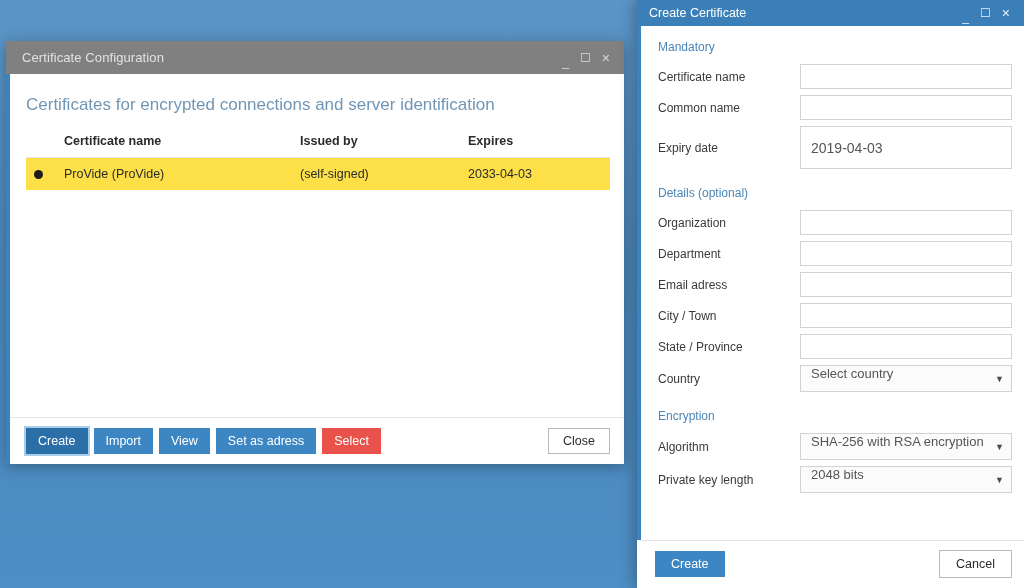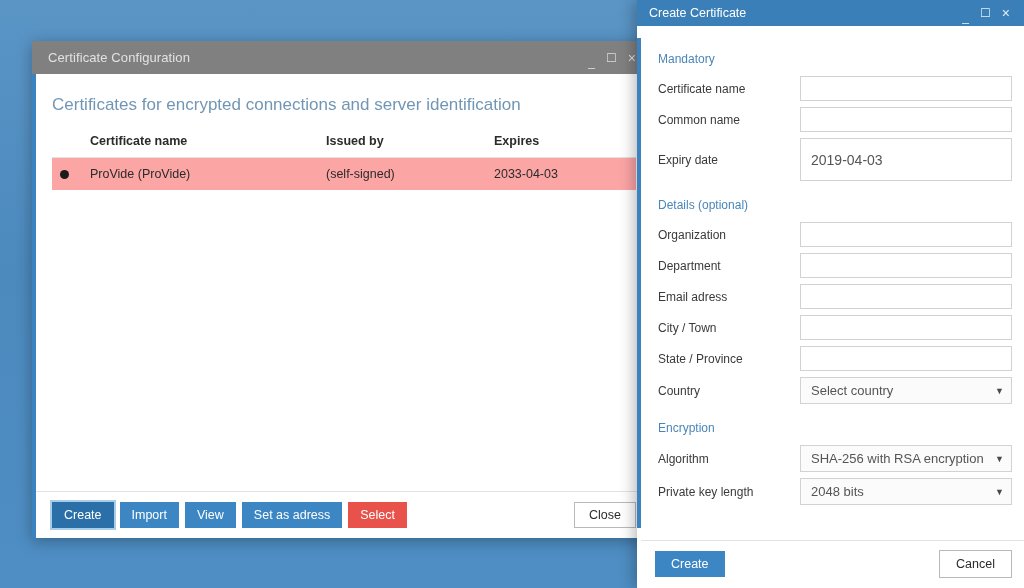--- a/index.html
+++ b/index.html
@@ -11,24 +11,24 @@
     height: 588px;
     overflow: hidden;
     font-family: "Liberation Sans", sans-serif;
     background: linear-gradient(180deg, #5a95c6 0%, #4c89bd 45%, #4e8ec4 100%);
     position: relative;
   }
 
   
   #cert-config-window {
     position: absolute;
-    left: 32px;
+    left: 6px;
     top: 41px;
     width: 618px;
-    height: 497px;
+    height: 423px;
     box-shadow: 0 3px 14px rgba(0,0,0,0.30);
     background: #ffffff;
     display: flex;
     flex-direction: column;
   }
   #cert-config-titlebar {
     height: 33px;
     background: #808080;
     display: flex;
     align-items: center;
@@ -84,21 +84,21 @@
     font-size: 12.5px;
     color: #2b2b2b;
     font-weight: bold;
     padding: 0 0 9px 0;
     border-bottom: 1px solid #e2e2e2;
   }
   #cert-table td {
     font-size: 12.5px;
     color: #2b2b2b;
     padding: 9px 0 9px 0;
-    background: #fca5a5;
+    background: #fde047;
   }
   .col-icon { width: 38px; }
   .col-name { width: 236px; }
   .col-issued { width: 168px; }
   .dot-icon {
     display: inline-block;
     width: 9px;
     height: 9px;
     border-radius: 50%;
     background: #1c1c1c;
@@ -143,21 +143,20 @@
   #create-cert-window {
     position: absolute;
     left: 637px;
     top: 0;
     width: 387px;
     height: 588px;
     background: #ffffff;
     box-shadow: -3px 0 14px rgba(0,0,0,0.28);
     display: flex;
     flex-direction: column;
-    gap: 12px;
   }
   #create-cert-titlebar {
     height: 26px;
     background: #3a7fb8;
     display: flex;
     align-items: center;
     padding: 0 8px 0 12px;
     flex: 0 0 auto;
     user-select: none;
   }
@@ -214,21 +213,21 @@
     padding: 0 10px;
   }
   .selbox {
     position: relative;
     width: 100%;
     box-sizing: border-box;
     height: 27px;
     border: 1px solid #d2d2d2;
     background: #fbfbfb;
     display: flex;
-    align-items: center;
+    align-items: flex-start;
     padding: 0 22px 0 10px;
     font-size: 13px;
     color: #555;
     cursor: pointer;
     white-space: nowrap;
     overflow: hidden;
   }
   .selbox .caret {
     position: absolute;
     right: 7px;

